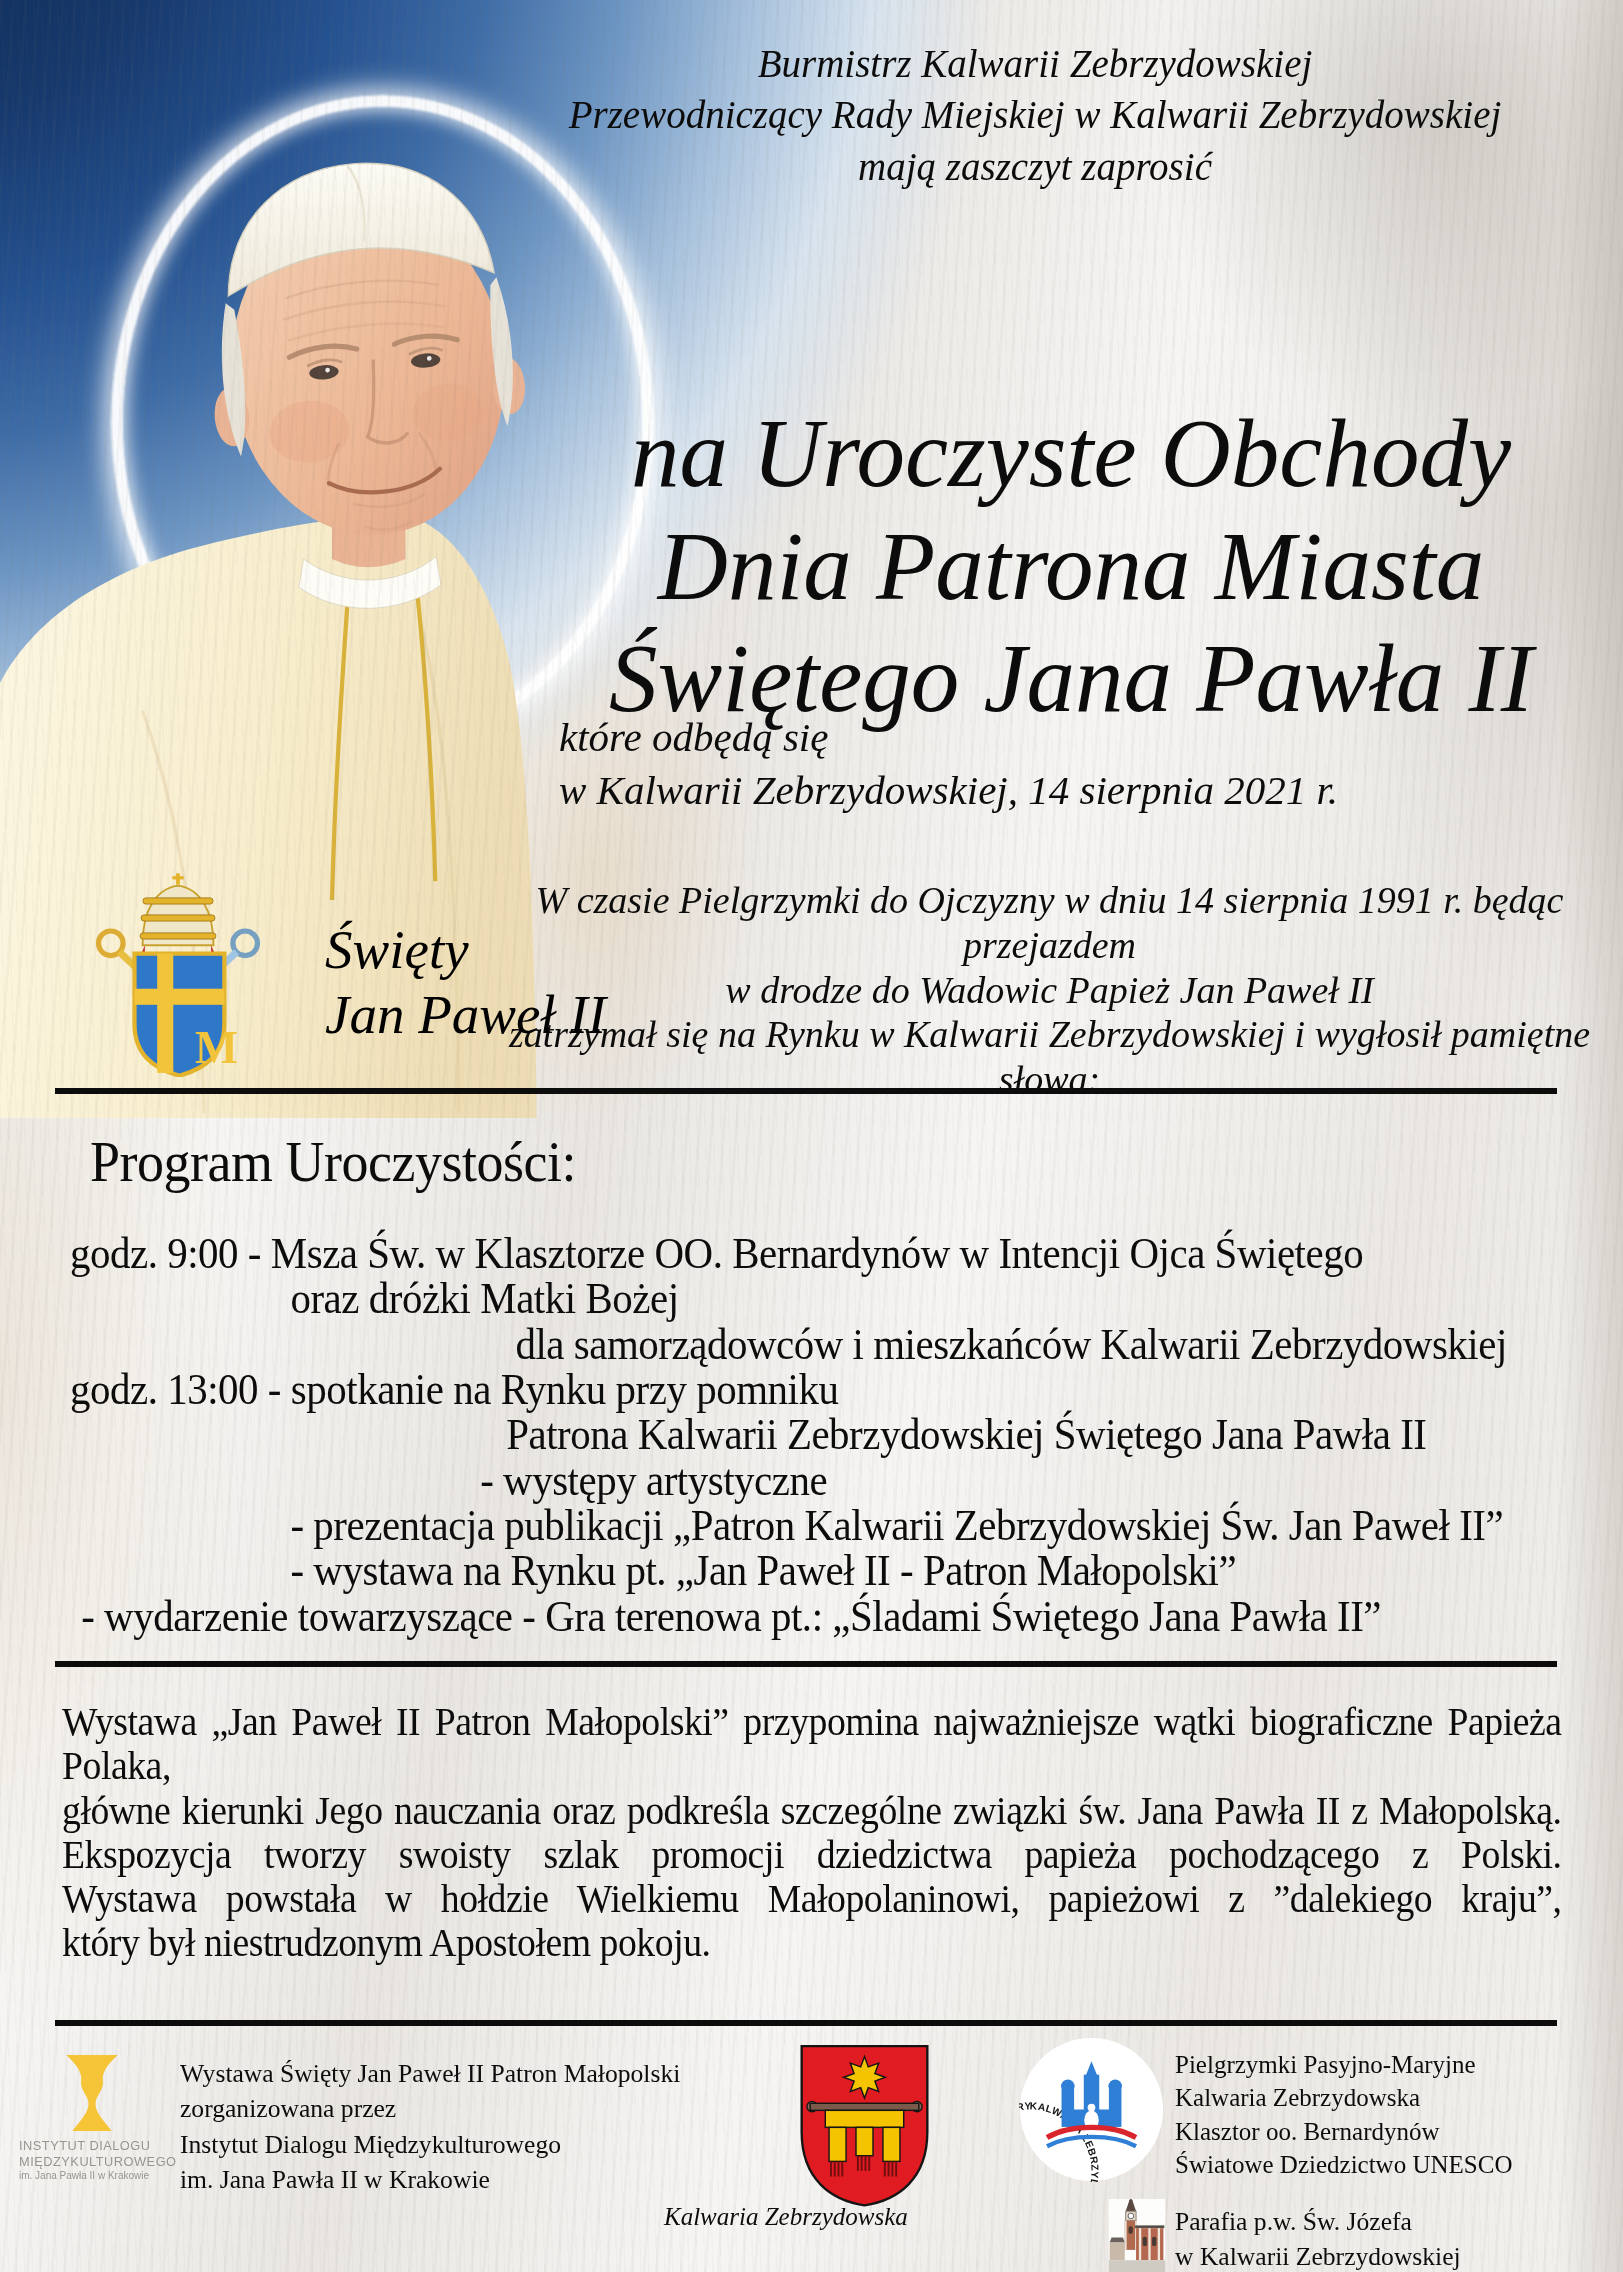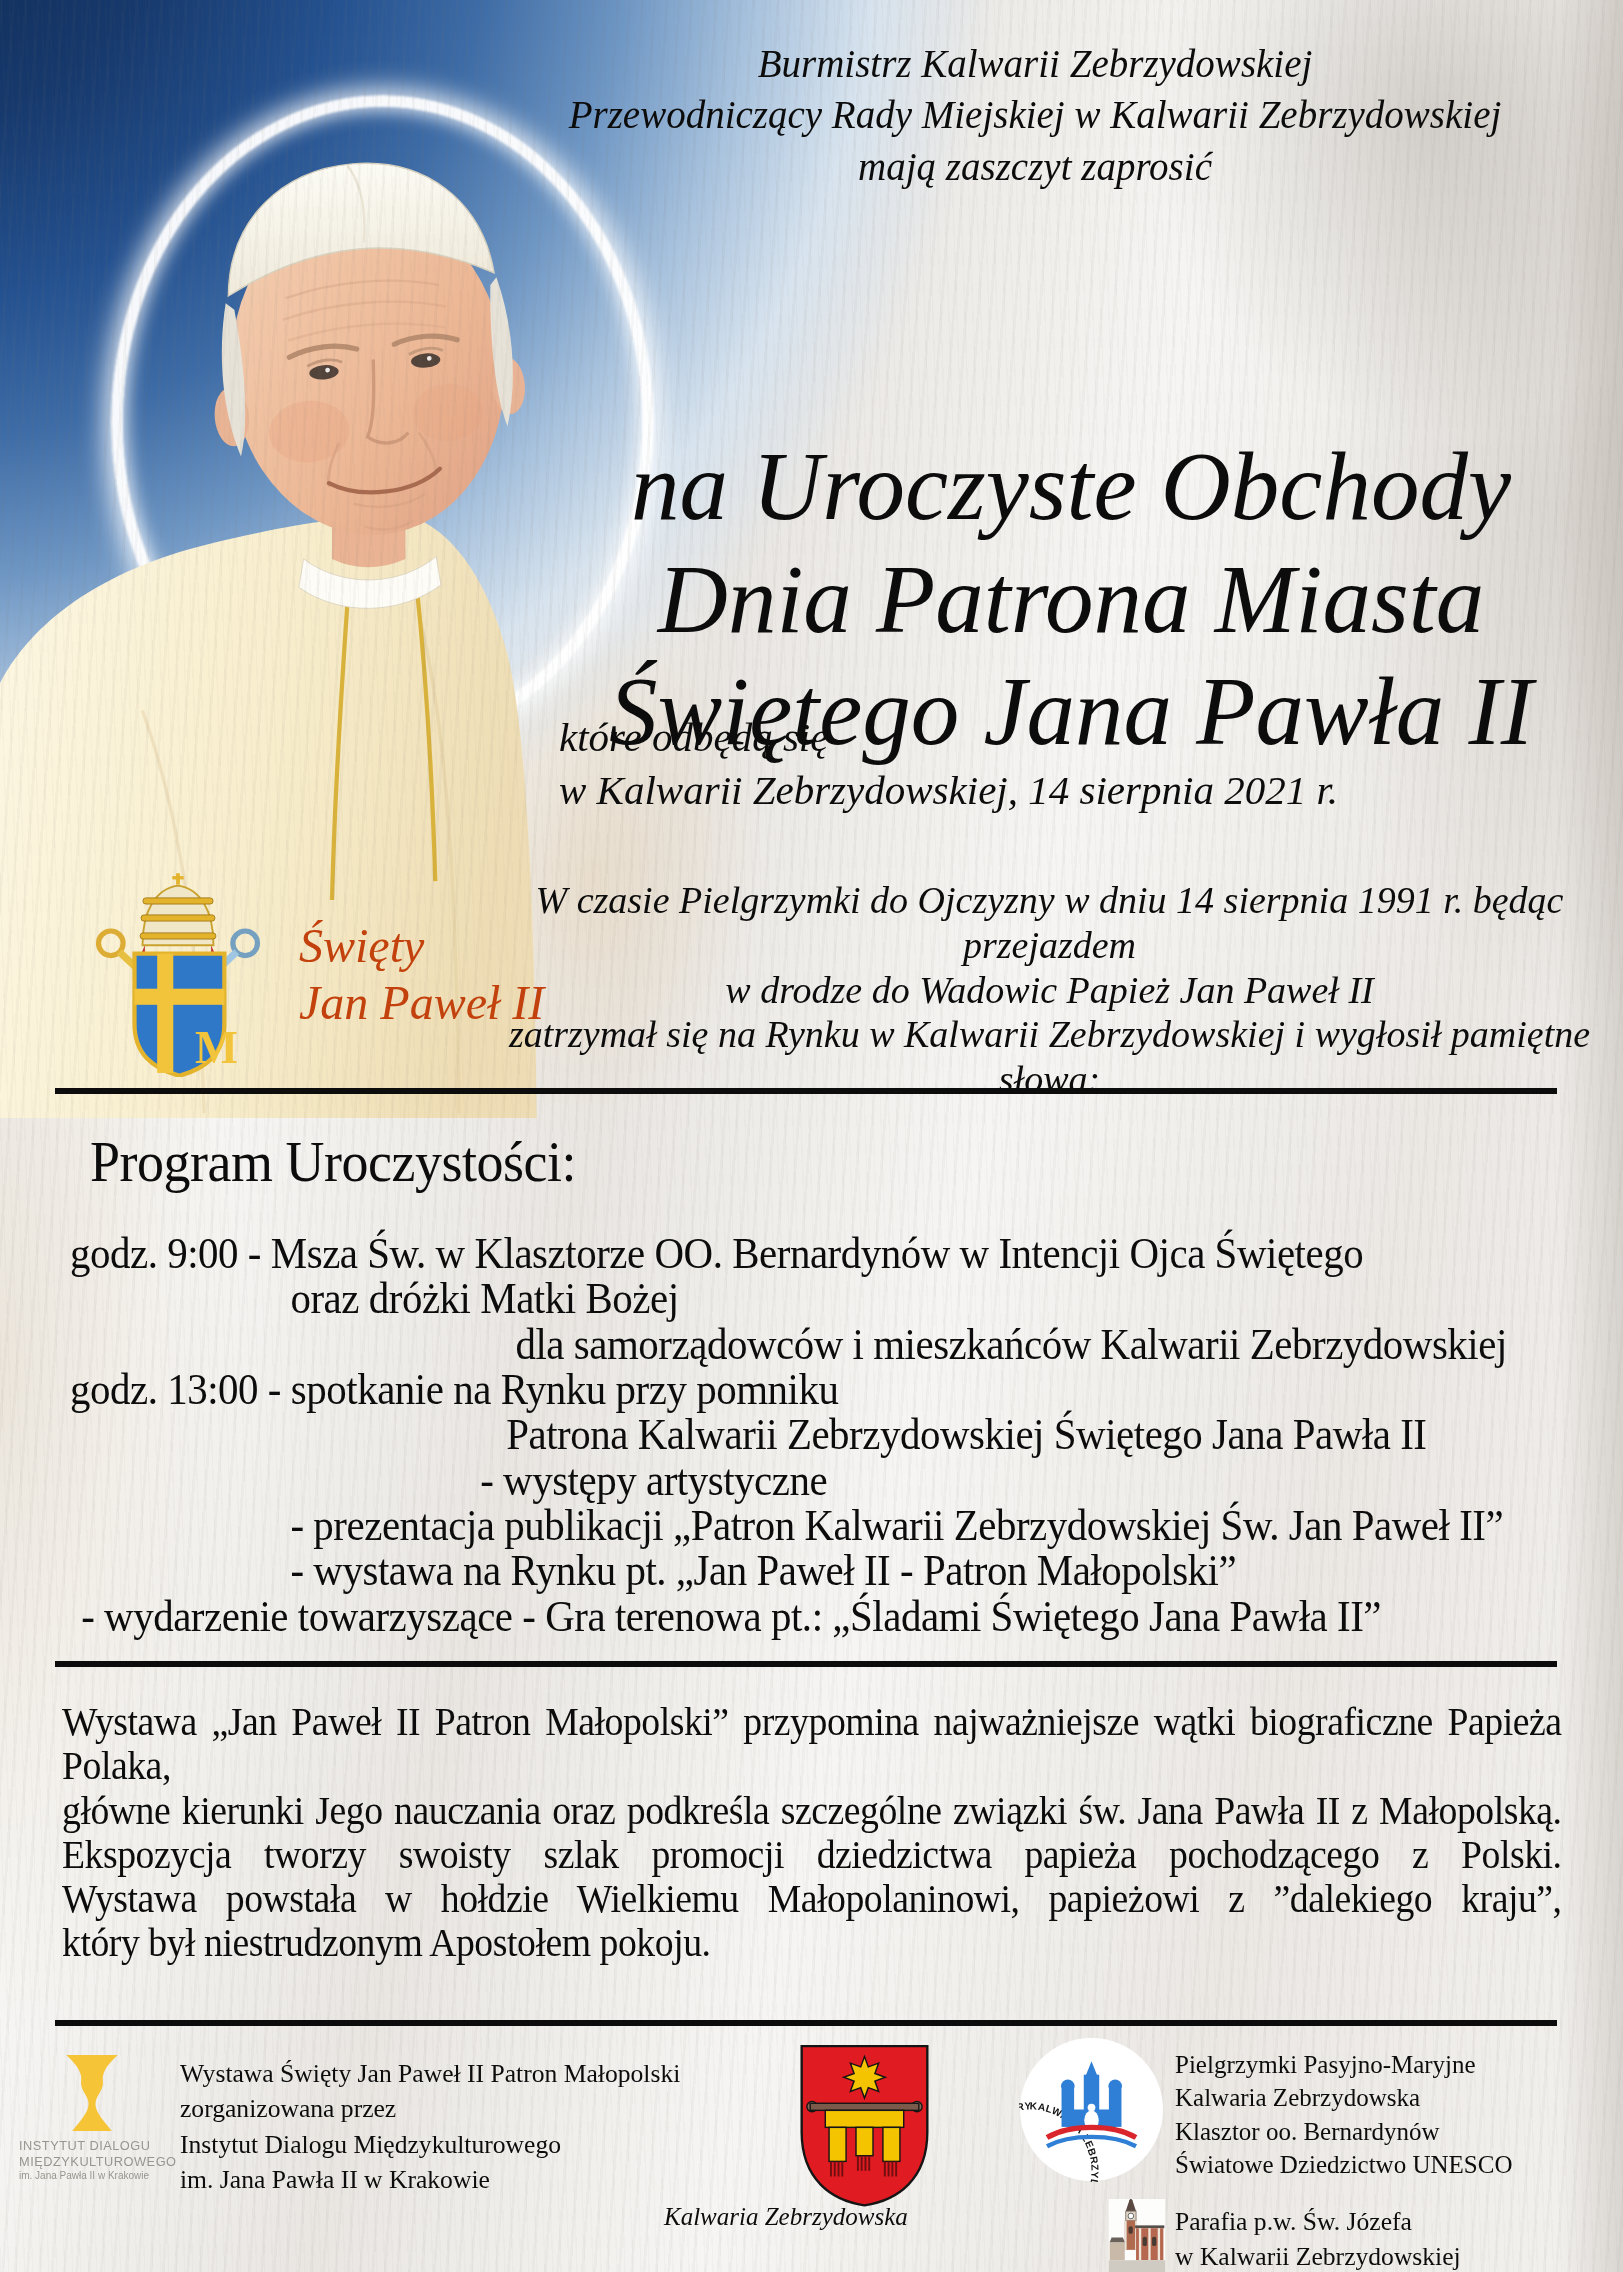--- a/index.html
+++ b/index.html
@@ -46,25 +46,25 @@
     left:111px;top:95px;width:519px;height:630px;z-index:2;border-radius:50%;
     border:12.3px solid rgba(255,255,255,.96);
     box-shadow:0 0 26px 6.6px rgba(255,255,255,.85), inset 0 0 17px 3.8px rgba(255,255,255,.8);
     filter:blur(0.9px);
   }
   .pope{left:0;top:142px;z-index:3;}
   
   .script{font-family:Liberation Serif, serif;font-style:italic;}
   .cond{letter-spacing:-0.5px;}
   .header{left:483px;top:38px;width:1104px;text-align:center;font-size:39px;line-height:1.32;z-index:5;}
-  .title{left:559px;top:398px;width:1024px;text-align:center;font-size:97px;line-height:1.16;z-index:5;margin-top:33px;}
+  .title{left:559px;top:398px;width:1024px;text-align:center;font-size:97px;line-height:1.16;z-index:5;}
   .when{left:559px;top:711px;width:1024px;font-size:41px;line-height:1.30;z-index:5;}
   .quote{left:502px;top:878px;width:1095px;text-align:center;font-size:38px;line-height:1.18;z-index:5;}
   .badge{left:55px;top:873px;width:569px;height:218px;z-index:5;}
-  .badge-text{position:absolute;left:244px;top:45px;font-size:48px;line-height:1.18;color:#c2410c;z-index:5;}
+  .badge-text{position:absolute;left:270px;top:45px;font-size:55px;line-height:1.18;color:#000000;z-index:5;}
   .rule{left:55px;width:1502px;height:5.7px;background:#0c0c0c;z-index:5;}
   .r1{top:1088px;} .r2{top:1661px;} .r3{top:2020px;}
   .program-heading{left:90px;top:1128px;font-size:58px;z-index:5;transform:scaleX(.93);transform-origin:left top;white-space:nowrap;}
   .program{left:70px;top:1232px;width:1640px;font-size:44px;line-height:1.01;z-index:5;transform:scaleX(.93);transform-origin:left top;}
   .program div{white-space:nowrap;margin-bottom:0.9px;}
   .ind-a{padding-left:0;} .ind-b{padding-left:12px;} .ind-c{padding-left:237px;}
   .ind-d{padding-left:441px;} .ind-e{padding-left:469px;} .ind-f{padding-left:479px;}
   .about{left:62px;top:1699px;width:1630px;font-size:41px;line-height:1.08;z-index:5;transform:scaleX(.92);transform-origin:left top;}
   .jline{text-align:justify;text-align-last:justify;}
   .jline.last{text-align-last:left;}

